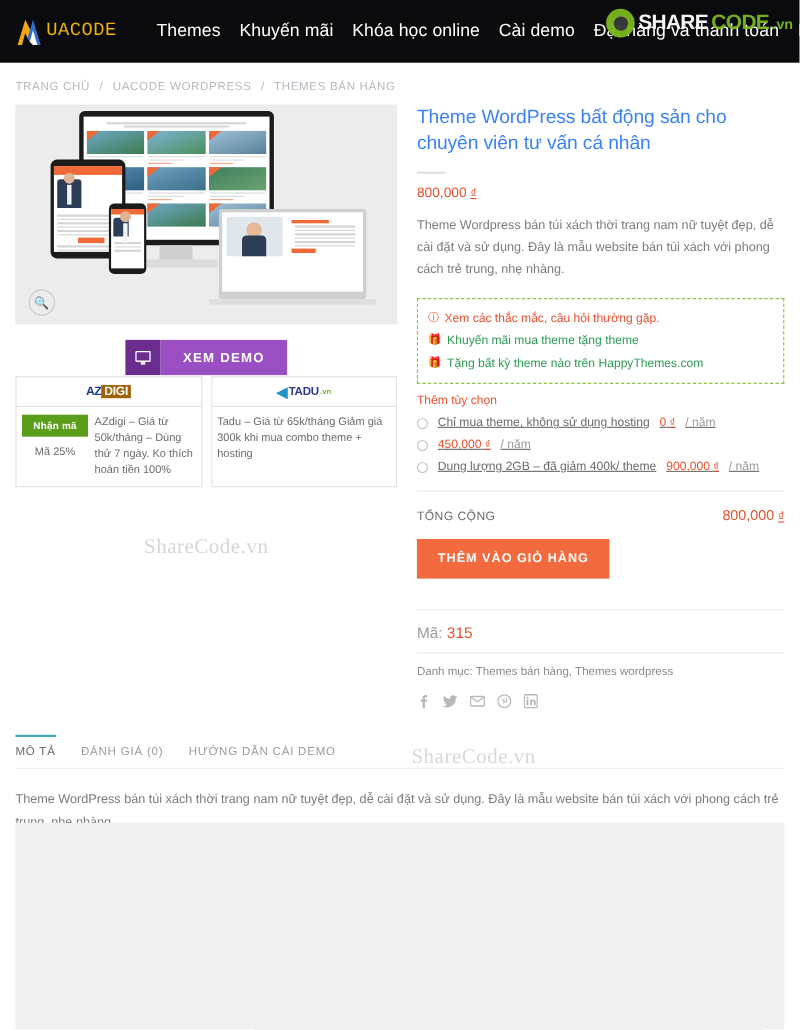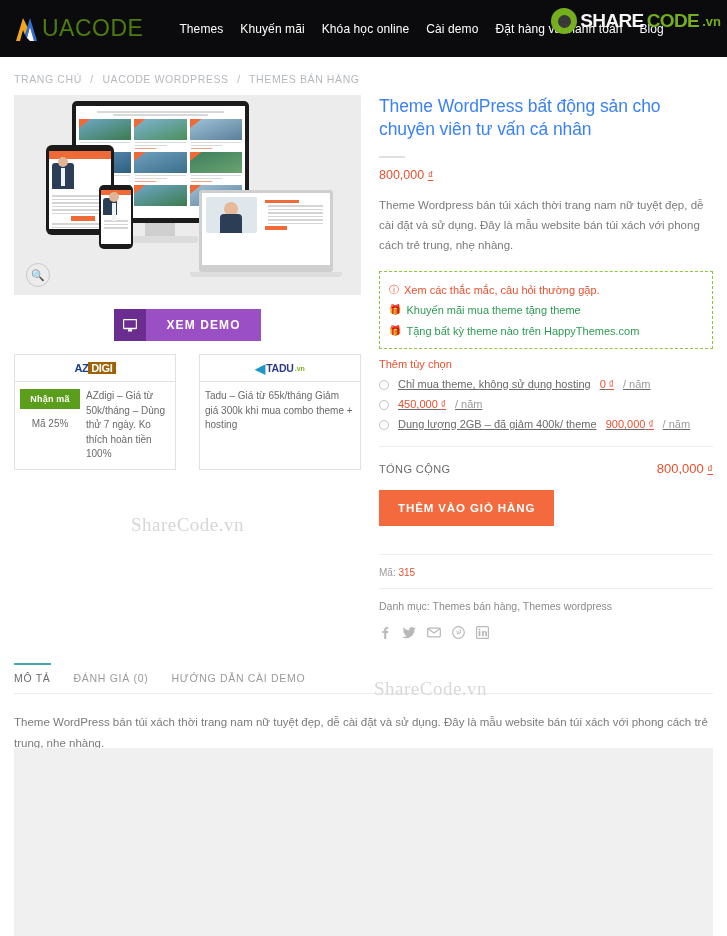--- a/index.html
+++ b/index.html
@@ -14,26 +14,26 @@
 
   
   .header {
     height: 57px; background: #0b0b0d;
     display: flex; align-items: center; position: relative;
   }
   .logo { display: flex; align-items: center; margin-left: 14px; }
   .logo-mark { width: 30px; height: 26px; position: relative; }
   .logo-mark svg { display: block; }
   .logo-text {
-    color: #4d7c0f; font-size: 23px; letter-spacing: .5px;
-    font-weight: 400; margin-left: -2px;
+    color: #eab308; font-size: 17px; letter-spacing: .5px;
+    font-weight: 400; margin-left: -2px; font-family: Liberation Mono, monospace;
   }
   .nav { display: flex; align-items: center; gap: 17px; margin-left: 36px; }
   .nav-item {
-    color: #ffffff; font-size: 12px; white-space: nowrap;
+    color: #ffffff; font-size: 16px; white-space: nowrap;
     text-decoration: none; letter-spacing: .1px;
   }
   .watermark-logo {
     position: absolute; right: 6px; top: 8px;
     display: flex; align-items: center; gap: 3px; opacity: .96;
   }
   .wm-circle {
     width: 26px; height: 26px; border-radius: 50%;
     background: #7ab51d; display: flex; align-items: center;
     justify-content: center; position: relative;
@@ -154,21 +154,21 @@
   .demo-icon {
     width: 32px; background: #6b2d8f; display: flex;
     align-items: center; justify-content: center;
   }
   .demo-label {
     background: #9b4fc4; color: #fff; font-size: 12px; font-weight: bold;
     letter-spacing: 1.1px; display: flex; align-items: center; padding: 0 20px;
   }
 
   
-  .promos { display: flex; gap: 23px; margin-top: 13px; }
+  .promos { display: flex; gap: 8px; margin-top: 1px; }
   .promo {
     width: 170px; border: 1px solid #e2e2e2; background: #fff;
   }
   .promo-head {
     height: 27px; display: flex; align-items: center; justify-content: center;
     border-bottom: 1px solid #e2e2e2;
   }
   .az-logo { display: flex; align-items: center; font-size: 11px; font-weight: bold; }
   .az-a { color: #1b3e8c; letter-spacing: -.5px; }
   .az-digi { background: #a16207; color: #fff; padding: 0 3px; letter-spacing: -.3px; }
@@ -234,21 +234,21 @@
   .total-value { color: #e8502e; font-size: 13px; }
   .total-value .cur { text-decoration: underline; font-size: 11px; }
   .cart-btn {
     display: inline-block; background: #f26a3d; color: #fff; border: none;
     font-size: 11.5px; font-weight: bold; letter-spacing: .9px;
     padding: 12px 19px; margin-top: 14px; cursor: pointer;
     font-family: "Liberation Sans", sans-serif;
   }
   .meta-sku {
     border-top: 1px solid #ececec; margin-top: 28px; padding-top: 12px;
-    font-size: 10px; color: #9b9b9b;
+    font-size: 14px; color: #9b9b9b;
   }
   .meta-sku .val { color: #e8502e; }
   .meta-cat {
     border-top: 1px solid #ececec; margin-top: 10px; padding-top: 11px;
     font-size: 10.5px; color: #8b8b8b;
   }
   .socials { display: flex; gap: 11px; margin-top: 14px; color: #b8b8b8; }
   .socials svg { display: block; }
 
   

